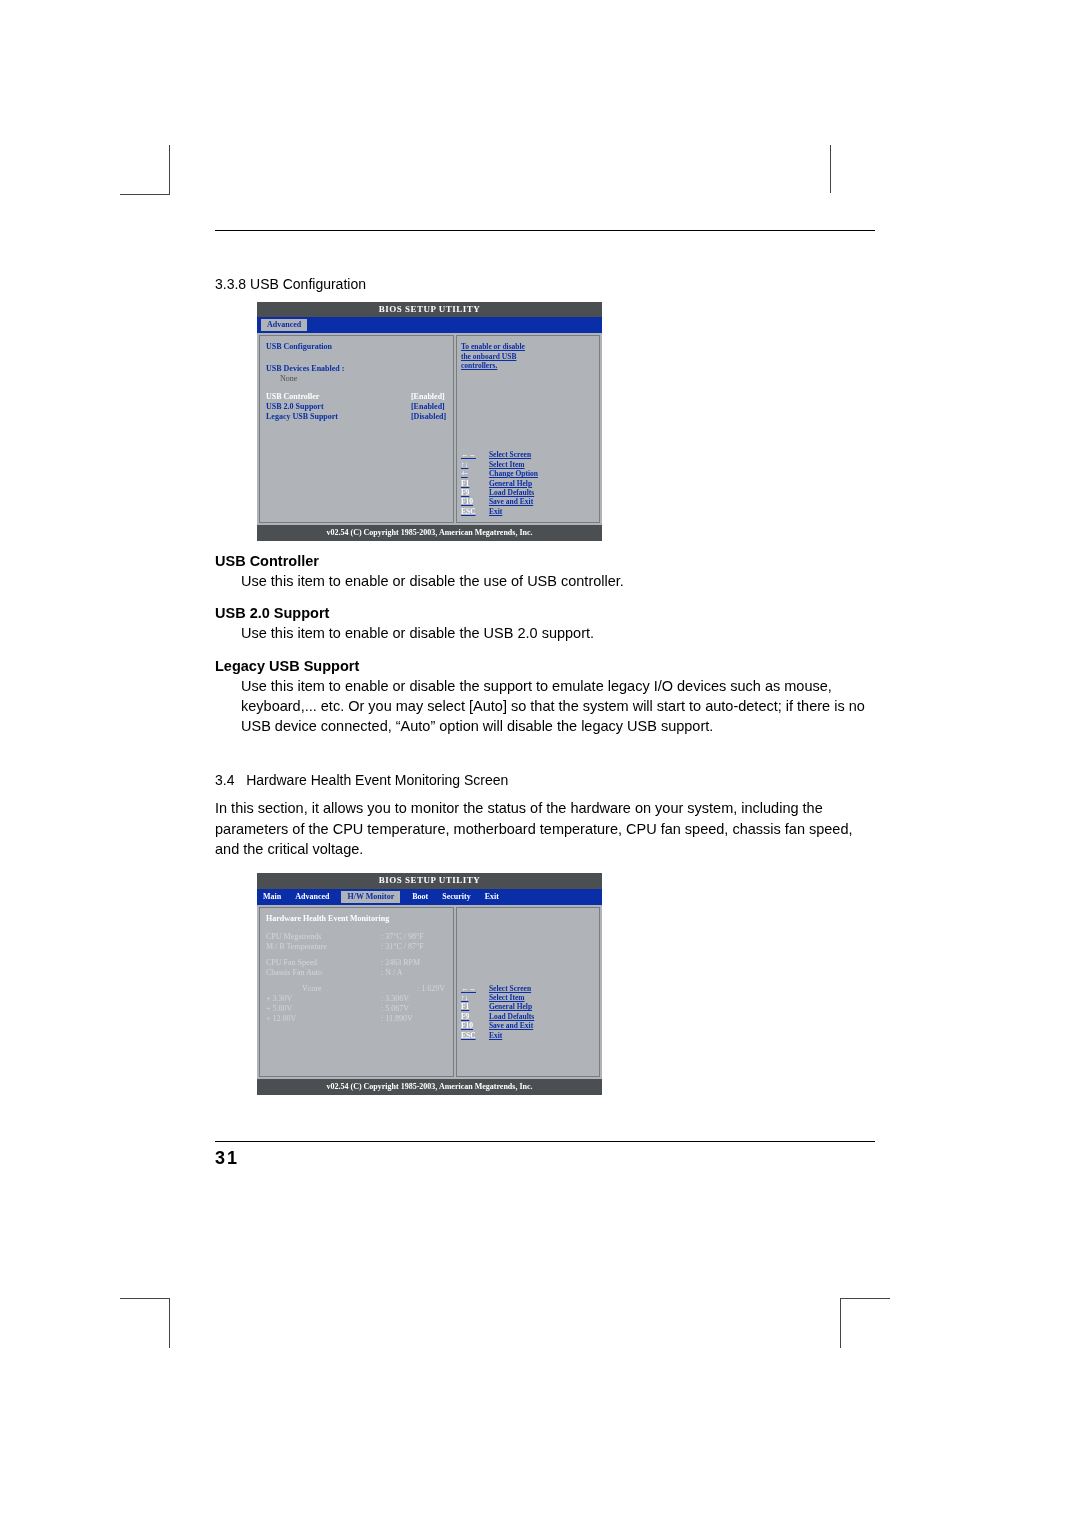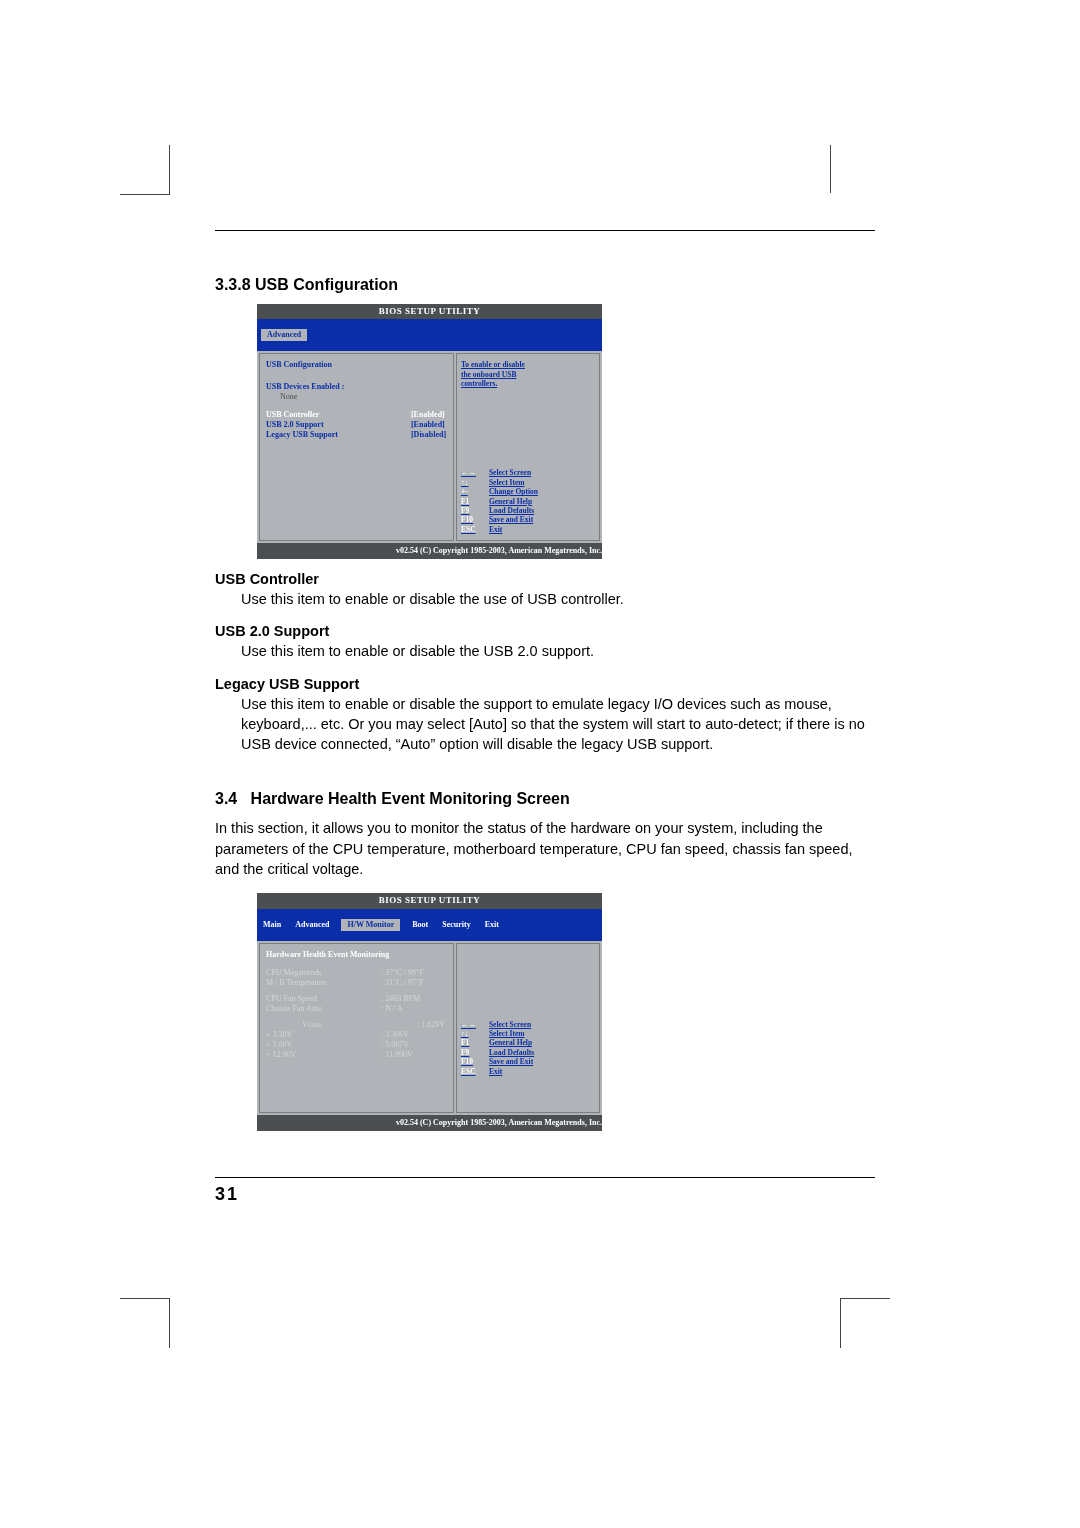--- a/index.html
+++ b/index.html
@@ -26,21 +26,21 @@
   .crop-bottom-right::after { content:""; position:absolute; left:0; top:0; width:50px; height:1px; background:#444;}
 
   .page {
     position: absolute;
     top: 230px;
     left: 215px;
     width: 660px;
   }
   .rule { border-top: 1.5px solid #000; margin-bottom: 45px; }
 
-  h2.sec { font-size: 16px; font-weight: bold; margin-bottom: 10px; font-family: Arial, sans-serif; }
+  h2.sec { font-size: 14px; font-weight: normal; margin-bottom: 10px; font-family: Arial, sans-serif; }
 
   
   .bios {
     width: 345px;
     margin: 0 auto 12px 42px;
     background: #4b4f52;
     font-family: "Times New Roman", serif;
     font-size: 8px;
     line-height: 1.25;
     color: #000;
@@ -53,21 +53,21 @@
     font-size: 9px;
     letter-spacing: 0.5px;
     padding: 2px 0;
   }
   .bios .tabs {
     background: #0a2ea8;
     color: #fff;
     display: flex;
     font-size: 8px;
     font-weight: bold;
-    padding: 10px 4px;
+    padding: 2px 4px;
     gap: 18px;
   }
   .bios .tabs .tab { padding: 1px 2px; }
   .bios .tabs .tab.active {
     background: #b0b4b8;
     color: #0a2ea8;
     padding: 1px 6px;
   }
   .bios .tabs .tab.sel { color: #ffd533; }
   .bios .body {
@@ -95,21 +95,21 @@
     text-decoration: underline;
   }
   .bios .left .heading { margin-bottom: 6px; }
   .bios .left .row { display: flex; justify-content: space-between; }
   .bios .left .row .val { min-width: 60px; text-align: left; padding-left: 24px; }
   .bios .left .sub { padding-left: 14px; color:#4b4f52; font-weight:normal;}
   .bios .left .hl { color:#fff; }
   .bios .footer {
     background: #4b4f52;
     color: #fff;
-    text-align: right;
+    text-align: center;
     font-weight: bold;
     font-size: 8px;
     padding: 3px 0;
   }
   .bios .help-top { color:#0a2ea8; font-weight:bold; font-size:7.5px; margin-bottom: 40px;}
   .bios .keyhelp { color:#0a2ea8; font-weight:bold; font-size:7.5px;}
   .bios .keyhelp div { display:flex; gap:6px;}
   .bios .keyhelp .k { color:#fff; min-width:22px;}
   .bios .bodyshort .left, .bios .bodyshort .right { min-height: 170px;}
 

